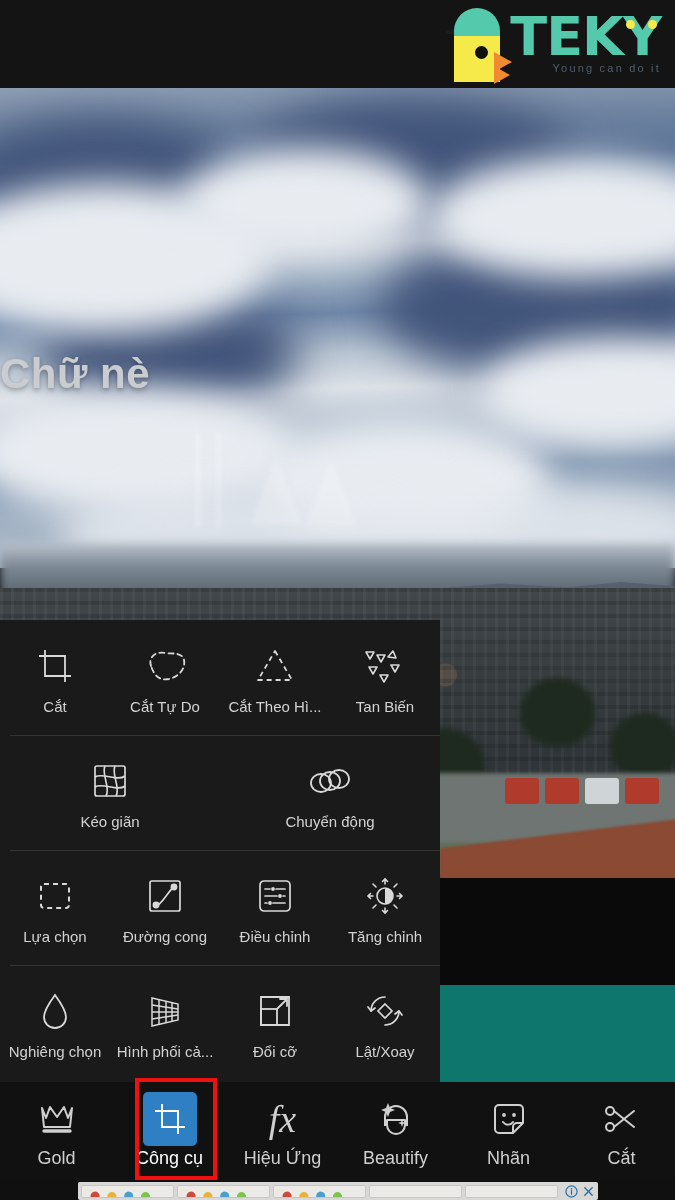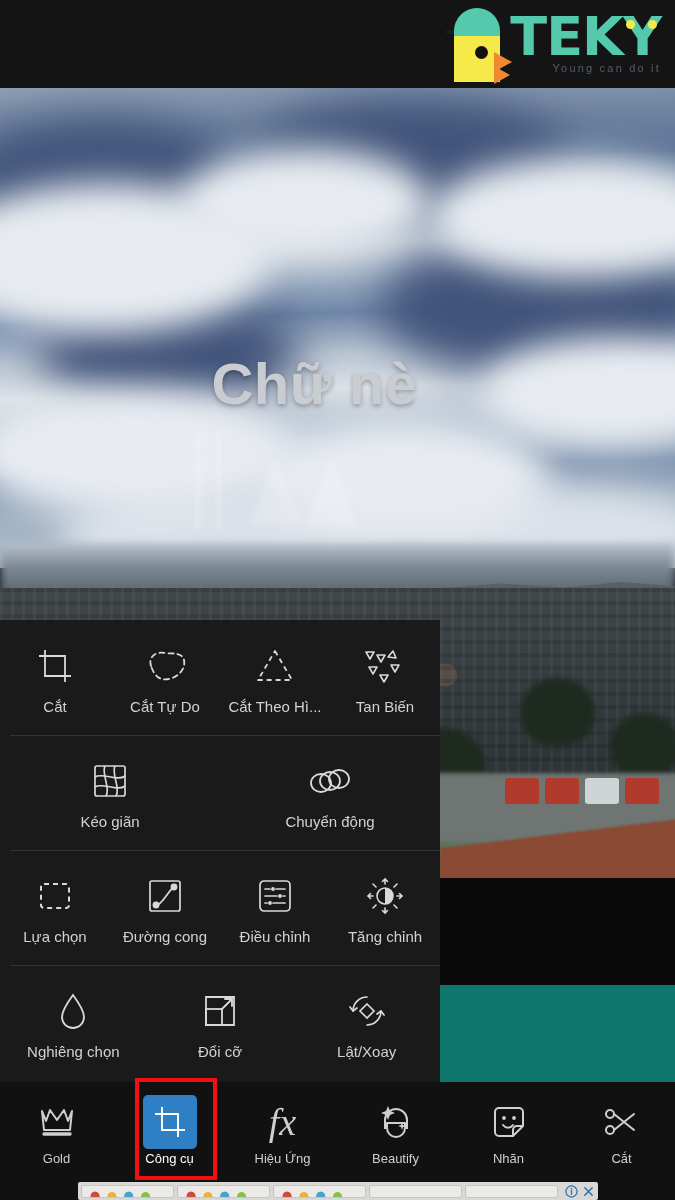--- a/index.html
+++ b/index.html
@@ -59,22 +59,22 @@
   .bus { position:absolute; top:690px; width:34px; height:26px; background:#b03a2c; border-radius:3px; filter:blur(.6px); }
   .bus.w { background:#cfd4d6; }
   .photo-bottom { position:absolute; left:0; top:790px; width:675px; height:107px; background:#0a0a0a; }
   .ghost { position:absolute; left:185px; top:345px; width:150px; height:95px; opacity:.20;
     background:
       linear-gradient(90deg, transparent 6%, rgba(255,255,255,.85) 7%, rgba(255,255,255,.85) 10%, transparent 11%),
       linear-gradient(90deg, transparent 20%, rgba(255,255,255,.7) 21%, rgba(255,255,255,.7) 24%, transparent 25%);
     filter:blur(1.5px); }
   .ghost-tri { position:absolute; width:0; height:0; opacity:.18;
                border-left:26px solid transparent; border-right:26px solid transparent; border-bottom:66px solid #ffffff; filter:blur(2px); }
-  #overlay-text { position:absolute; left:0; top:262px; width:629px; text-align:center;
-                  font-size:58px; font-weight:bold; color:#c9cdd1; letter-spacing:.5px;
+  #overlay-text { position:absolute; left:0; top:262px; width:629px; text-align:left;
+                  font-size:42px; font-weight:bold; color:#c9cdd1; letter-spacing:.5px;
                   text-shadow:0 2px 5px rgba(0,0,0,.30); font-family:"Liberation Sans", sans-serif; }
 
   
   #tools-panel { position:absolute; left:0; top:620px; width:440px; height:462px; background:#1a1a1a; }
   .tool-row { display:flex; height:115px; position:relative; }
   .tool-row + .tool-row::before { content:""; position:absolute; left:10px; right:0; top:0; height:1px; background:#343434; }
   .tool-cell { flex:1; display:flex; flex-direction:column; align-items:center; justify-content:center;
                position:relative; cursor:pointer; }
   .tool-ico { height:52px; display:flex; align-items:center; justify-content:center; position:relative; }
   .tool-lbl { font-size:15px; color:#d2d2d2; margin-top:6px; white-space:nowrap; }
@@ -83,21 +83,21 @@
   .redbox { position:absolute; border:4px solid #ee1111; pointer-events:none; }
   .crown-badge { position:absolute; right:14px; top:-4px; width:30px; height:30px; border-radius:50%;
                  background:radial-gradient(circle at 35% 30%,#f3cc63,#d79f2c); display:flex; align-items:center; justify-content:center; }
 
   
   #bottom-nav { position:absolute; left:0; top:1082px; width:675px; height:98px; background:#111111;
                 display:flex; align-items:center; }
   .nav-item { flex:0 0 113px; display:flex; flex-direction:column; align-items:center; justify-content:center;
               position:relative; cursor:pointer; height:98px; }
   .nav-ico { height:50px; display:flex; align-items:center; justify-content:flex-end; }
-  .nav-lbl { font-size:13px; color:#cfcfcf; margin-top:4px; white-space:nowrap; }
+  .nav-lbl { font-size:18px; color:#cfcfcf; margin-top:4px; white-space:nowrap; }
   .nav-item.active .nav-lbl { color:#ffffff; }
   .nav-tile { width:54px; height:54px; background:#2f7fc4; border-radius:5px; display:flex; align-items:center; justify-content:center; }
 
   
   #ad-banner { position:absolute; left:0; top:1180px; width:675px; height:20px; background:#101010; }
   #ad-inner { position:absolute; left:78px; top:2px; width:520px; height:18px; background:#d8d8d6; border-radius:2px;
               display:flex; align-items:center; padding:0 3px; gap:3px; }
   .ad-thumb { flex:1; height:13px; background:#eceae6; border:1px solid #c9c6c2; border-radius:2px; overflow:hidden; position:relative; }
   .ad-dots { position:absolute; left:3px; bottom:0; width:92%; height:9px;
              background:radial-gradient(circle at 12% 90%, #cf4a3a 0 4px, transparent 5px),
@@ -307,20 +307,30 @@
     <div class="tool-row">
       <div class="tool-cell">
         <div class="tool-ico">
           <svg width="40" height="44" viewBox="0 0 40 44" fill="none" stroke="#d9d9d9" stroke-width="1.8">
             <path d="M20 6 C20 6 31 21 31 28 A11 11 0 0 1 9 28 C9 21 20 6 20 6 Z"></path>
           </svg>
         </div>
         <div class="tool-lbl">Nghiêng chọn</div>
       </div>
 
+      <div class="tool-cell">
+        <div class="tool-ico">
+          <svg width="46" height="44" viewBox="0 0 46 44" fill="none" stroke="#d9d9d9" stroke-width="1.5">
+            <path d="M10 9 L36 15 V31 L10 37 Z"></path>
+            <path d="M10 16 L36 20 M10 23 L36 23 M10 30 L36 26"></path>
+            <path d="M17 10.5 V35.5 M24 12 V34 M30 13.5 V32.5"></path>
+          </svg>
+        </div>
+        <div class="tool-lbl">Hình phối cả...</div>
+      </div>
 
       <div class="tool-cell">
         <div class="tool-ico">
           <svg width="44" height="44" viewBox="0 0 44 44" fill="none" stroke="#d9d9d9" stroke-width="1.8" stroke-linecap="round">
             <path d="M8 8 H36 V36 H8 Z"></path>
             <rect x="8" y="20" width="16" height="16"></rect>
             <path d="M24 20 L34 10 M27 10 H34 V17"></path>
           </svg>
         </div>
         <div class="tool-lbl">Đổi cỡ</div>

